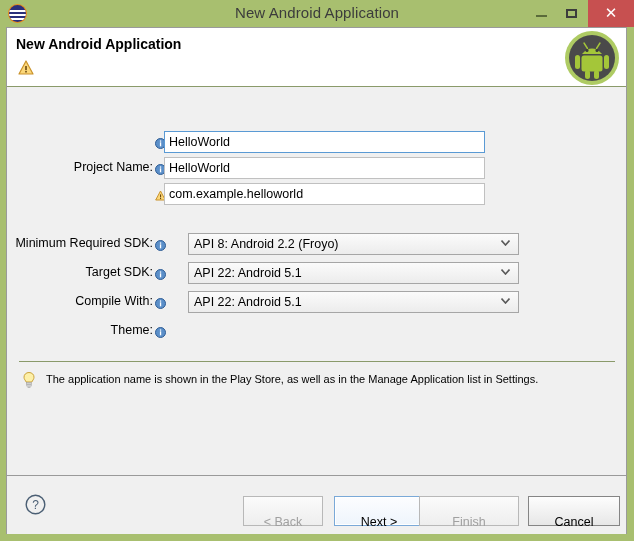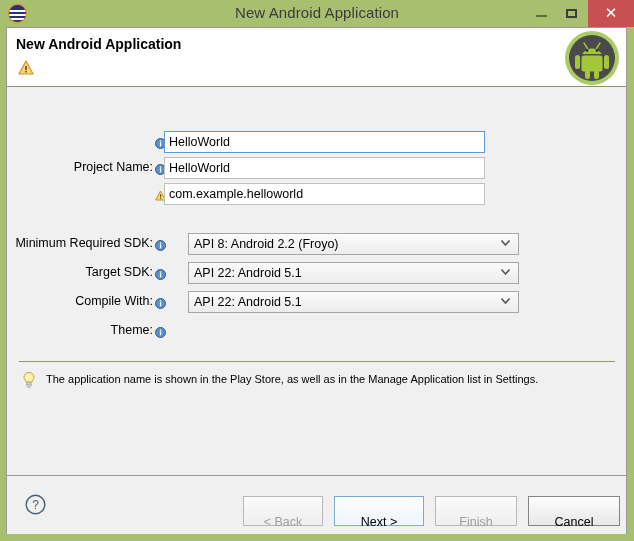--- a/index.html
+++ b/index.html
@@ -284,21 +284,21 @@
     background: linear-gradient(to bottom, #fdfdfd 0%, #e7e7e7 100%);
   }
   .dlg-btn.default {
     border: 1px solid #7aa9d8;
     color: #000000;
     background: linear-gradient(to bottom, #fcfdff 0%, #eef5fc 100%);
     box-shadow: inset 0 0 0 1px #ffffff;
   }
   .btn-back   { left: 236px; width: 80px; }
   .btn-next   { left: 327px; width: 90px; }
-  .btn-finish { left: 428px; width: 82px; }
+  .btn-finish { left: 412px; width: 100px; }
   .btn-cancel { left: 521px; width: 92px; }
 </style>
 </head>
 <body>
 
 <div class="window">
 
   <div class="titlebar">
     <div class="app-icon">
       <div class="band b1"></div>

